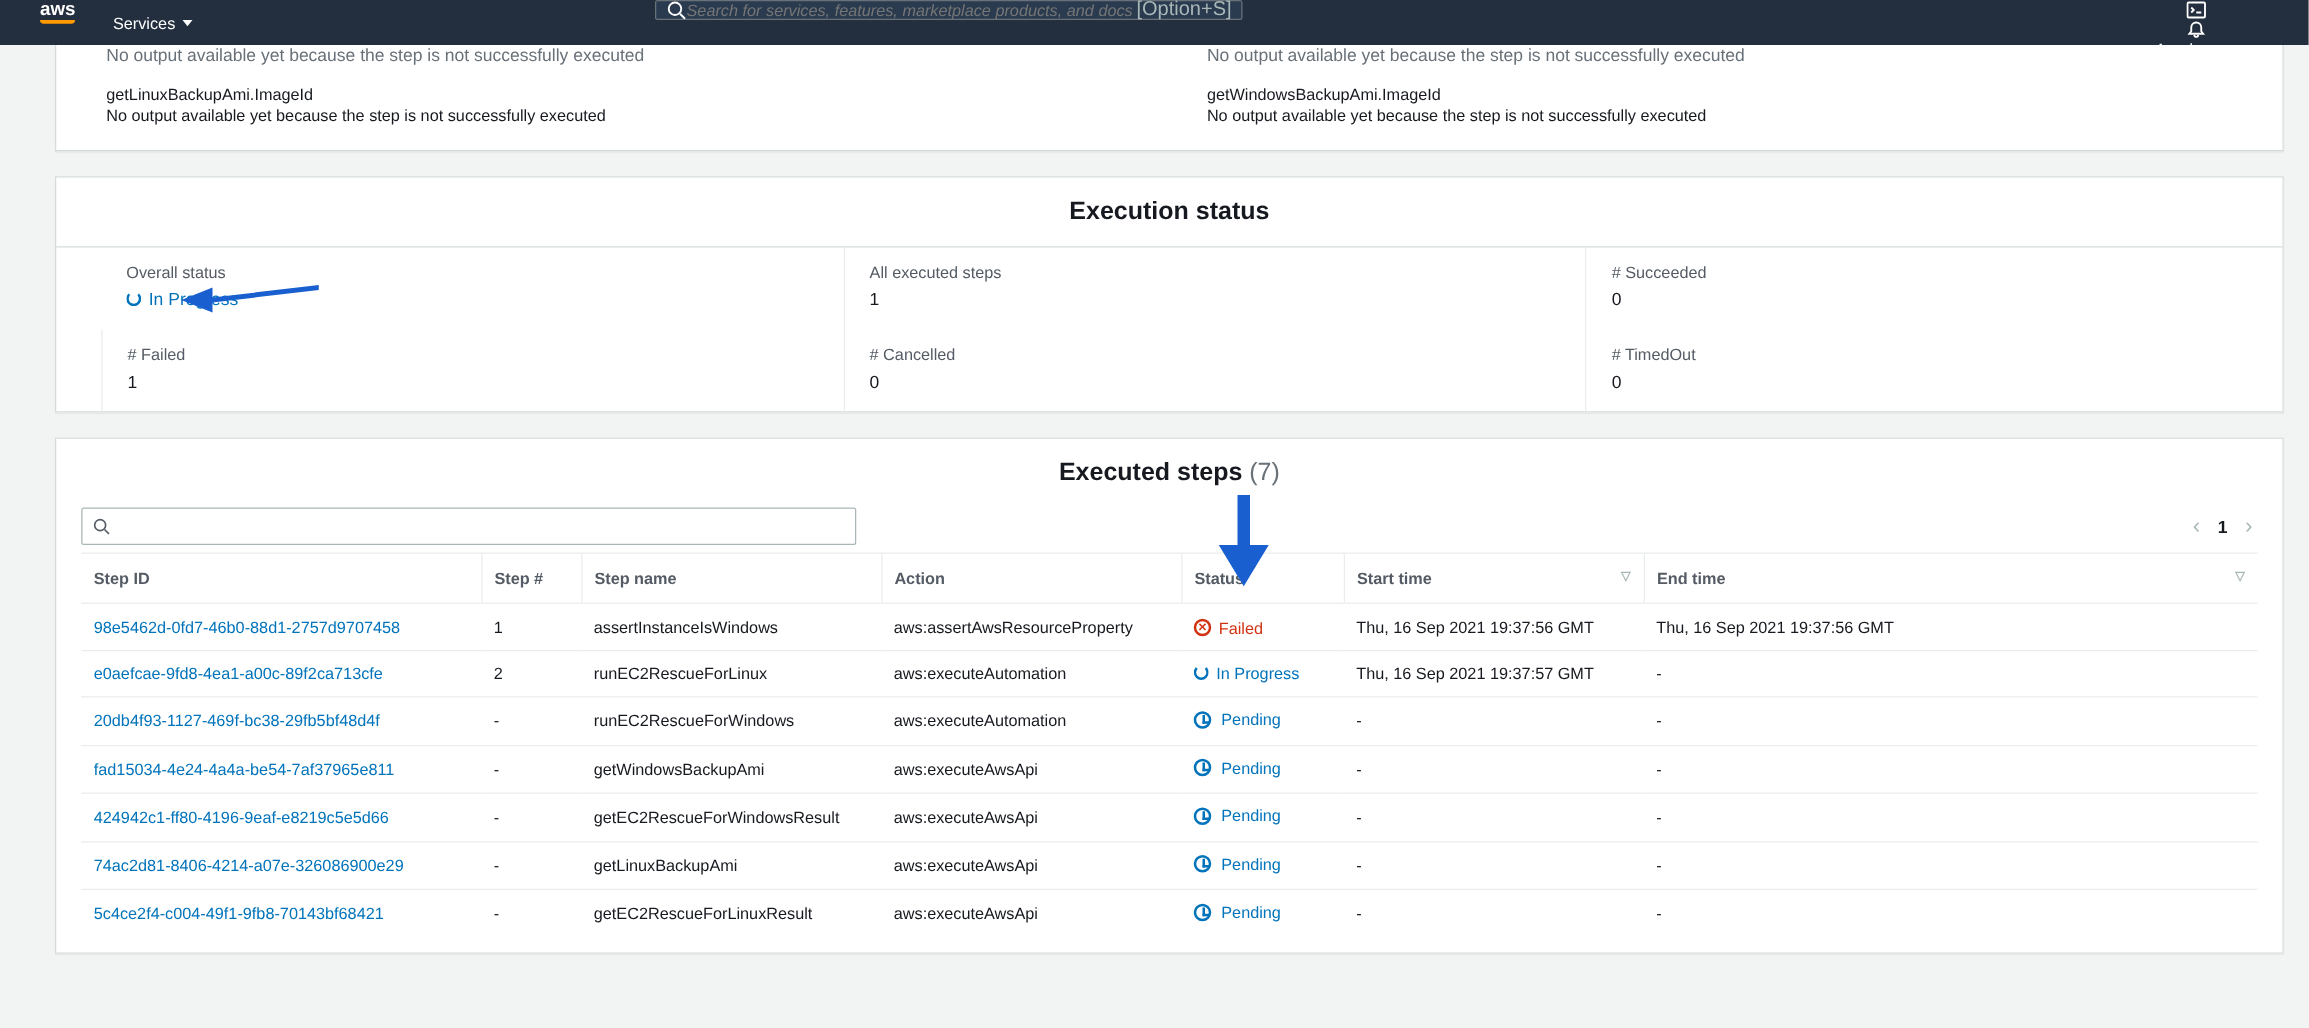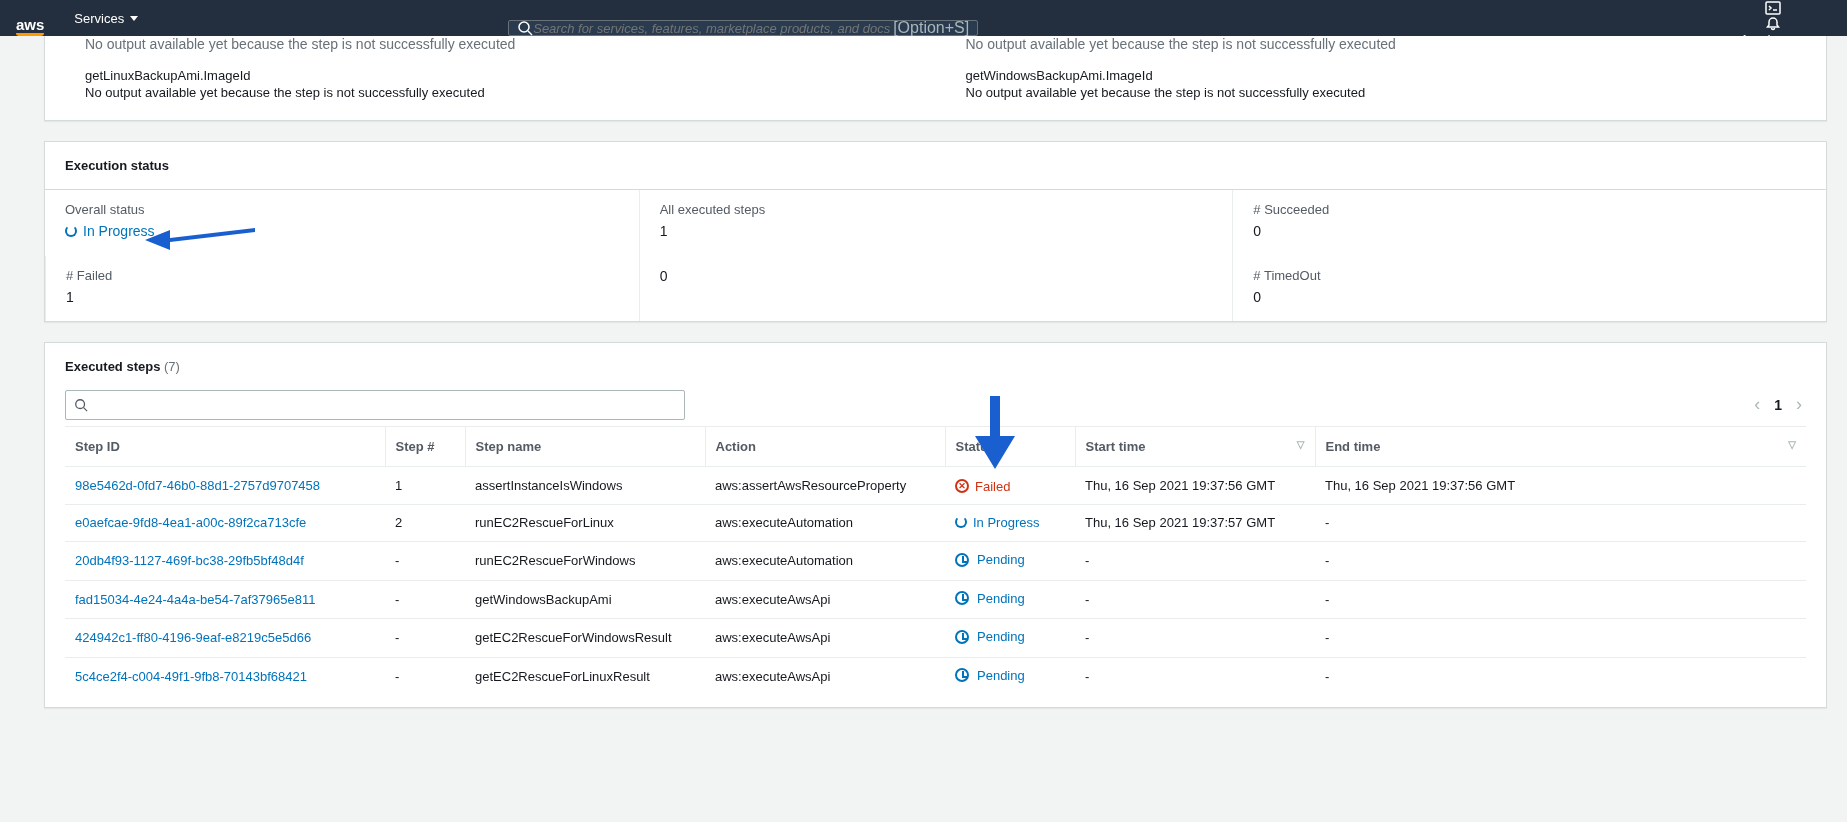--- a/index.html
+++ b/index.html
@@ -1,49 +1,49 @@
 <!DOCTYPE html>
 <html><head>
 <meta charset="utf-8">
 <style>
 * { margin: 0; padding: 0; box-sizing: border-box; font-family: "Amazon Ember", "Helvetica Neue", Arial, sans-serif; }
 body { background: #f2f3f3; color: #16191f; font-size: 14px; }
 
 
-.topnav { background: #232f3e; height: 36px; display: flex; align-items: flex-end; color: #fff; padding: 0 16px; }
+.topnav { background: #232f3e; height: 36px; display: flex; align-items: flex-start; color: #fff; padding: 0 32px; }
 .aws-logo { font-weight: bold; font-size: 15px; color: #fff; margin-right: 20px; display: flex; flex-direction: column; line-height: 1; }
 .aws-logo .underline { height: 3px; width: 28px; background: #ff9900; border-radius: 0 0 8px 8px; margin-top: 1px; }
 .topnav-item { display: flex; align-items: center; gap: 6px; padding: 0 10px; height: 100%; cursor: pointer; font-size: 13px; }
 .topnav-search { flex: 0 0 470px; margin-left: 360px; }
 .topnav-search .search-box { background: #2a3b50; border: 1px solid #687078; height: 16px; display: flex; align-items: center; padding: 0 8px; border-radius: 2px; color: #d5dbdb; }
 .topnav-search input { background: transparent; border: none; outline: none; color: #d5dbdb; flex: 1; font-size: 13px; font-style: italic; }
 .topnav-search .kbd { font-size: 16px; color: #aab7b8; }
 .topnav-right { margin-left: auto; display: flex; align-items: center; height: 100%; flex-direction: column; }
 .triangle-down { width: 0; height: 0; border-left: 4px solid transparent; border-right: 4px solid transparent; border-top: 5px solid #fff; display: inline-block; }
 
 
 .main { padding: 0 20px 20px 44px; }
 
 
 .panel { background: #fff; border: 1px solid #d5dbdb; margin-top: 20px; box-shadow: 0 1px 1px rgba(0,0,0,.05); }
 .panel-top-cut { border-top: none; padding-left: 20px; }
-.panel-header { padding: 16px 20px; font-size: 13px; font-weight: 700; color: #16191f; }
+.panel-header { padding: 16px 20px; font-size: 20px; font-weight: 700; color: #16191f; text-align: center; }
 .panel-header .count { color: #687078; font-weight: 400; }
 
 
 .outputs-row { display: flex; }
 .outputs-col { flex: 1; padding: 0 20px 20px 20px; }
 .output-group { margin-top: 10px; }
 .output-title { font-size: 13px; color: #16191f; margin-bottom: 2px; }
 .output-msg { font-size: 13px; color: #16191f; }
 .outputs-cutoff { color: #687078; padding: 0 20px 6px 20px; white-space: nowrap; overflow: hidden; }
 
 
 .status-grid { border-top: 1px solid #d5dbdb; display: grid; grid-template-columns: 1fr 1fr 1fr; }
-.status-cell { padding: 12px 20px 16px 20px; border-left: 1px solid #eaeded; }
+.status-cell { padding: 12px 20px 16px 20px; border-left: 1px solid #eaeded; margin-left: 36px; }
 .status-cell:first-child { border-left: none; }
 .status-cell .label { color: #545b64; font-size: 13px; margin-bottom: 6px; }
 .status-cell .value { font-size: 14px; }
 .inprogress { color: #0073bb; display: inline-flex; align-items: center; gap: 6px; }
 .spinner { width: 12px; height: 12px; border: 2px solid #0073bb; border-top-color: transparent; border-radius: 50%; display: inline-block; }
 
 
 .steps-body { padding: 0 20px 12px 20px; }
 .steps-search { width: 620px; height: 30px; border: 1px solid #aab7b8; border-radius: 2px; display: flex; align-items: center; padding: 0 8px; color: #687078; margin-bottom: 6px; }
 .steps-search input { border: none; outline: none; flex: 1; font-size: 13px; }
@@ -159,20 +159,21 @@
       </div>
       <div class="status-cell">
         <div class="label"># Succeeded</div>
         <div class="value">0</div>
       </div>
       <div class="status-cell">
         <div class="label"># Failed</div>
         <div class="value">1</div>
       </div>
       <div class="status-cell">
+        <div class="label"># Cancelled</div>
         <div class="value">0</div>
       </div>
       <div class="status-cell">
         <div class="label"># TimedOut</div>
         <div class="value">0</div>
       </div>
     </div>
   </div>
 
   <div class="panel">
@@ -260,20 +261,32 @@
               <td>getEC2RescueForWindowsResult</td>
               <td>aws:executeAwsApi</td>
               <td><span class="status-pending">
                   <span class="icon-clock"></span>
                   <span>Pending</span>
                 </span></td>
               <td>-</td>
               <td>-</td>
             </tr>
             <tr>
+              <td><span class="link">74ac2d81-8406-4214-a07e-326086900e29</span></td>
+              <td>-</td>
+              <td>getLinuxBackupAmi</td>
+              <td>aws:executeAwsApi</td>
+              <td><span class="status-pending">
+                  <span class="icon-clock"></span>
+                  <span>Pending</span>
+                </span></td>
+              <td>-</td>
+              <td>-</td>
+            </tr>
+            <tr>
               <td><span class="link">5c4ce2f4-c004-49f1-9fb8-70143bf68421</span></td>
               <td>-</td>
               <td>getEC2RescueForLinuxResult</td>
               <td>aws:executeAwsApi</td>
               <td><span class="status-pending">
                   <span class="icon-clock"></span>
                   <span>Pending</span>
                 </span></td>
               <td>-</td>
               <td>-</td>

